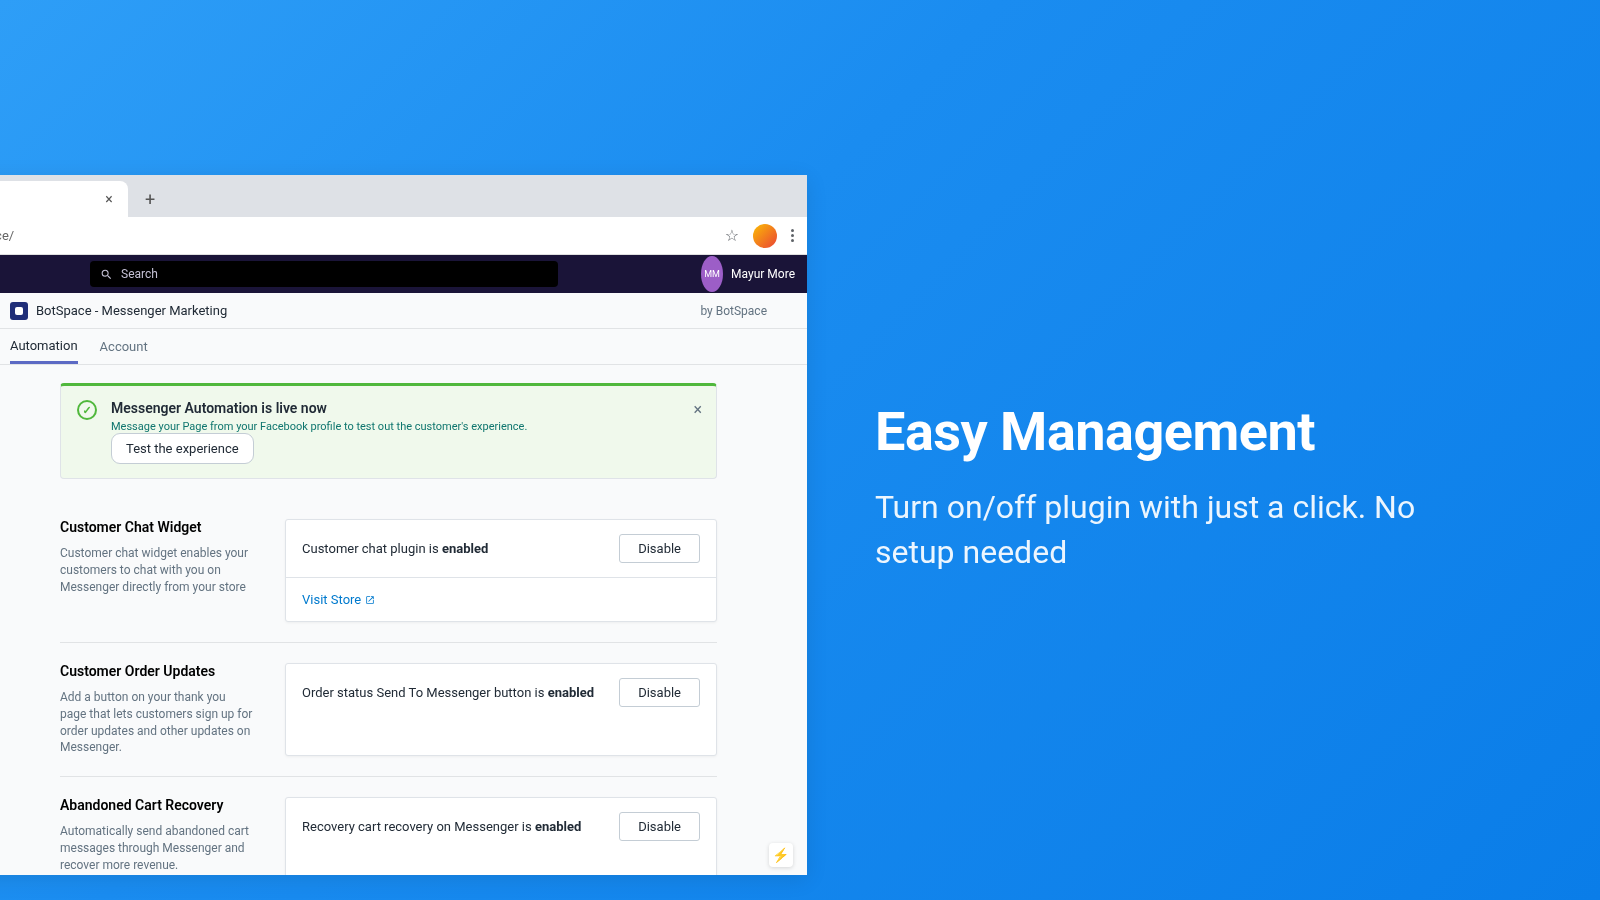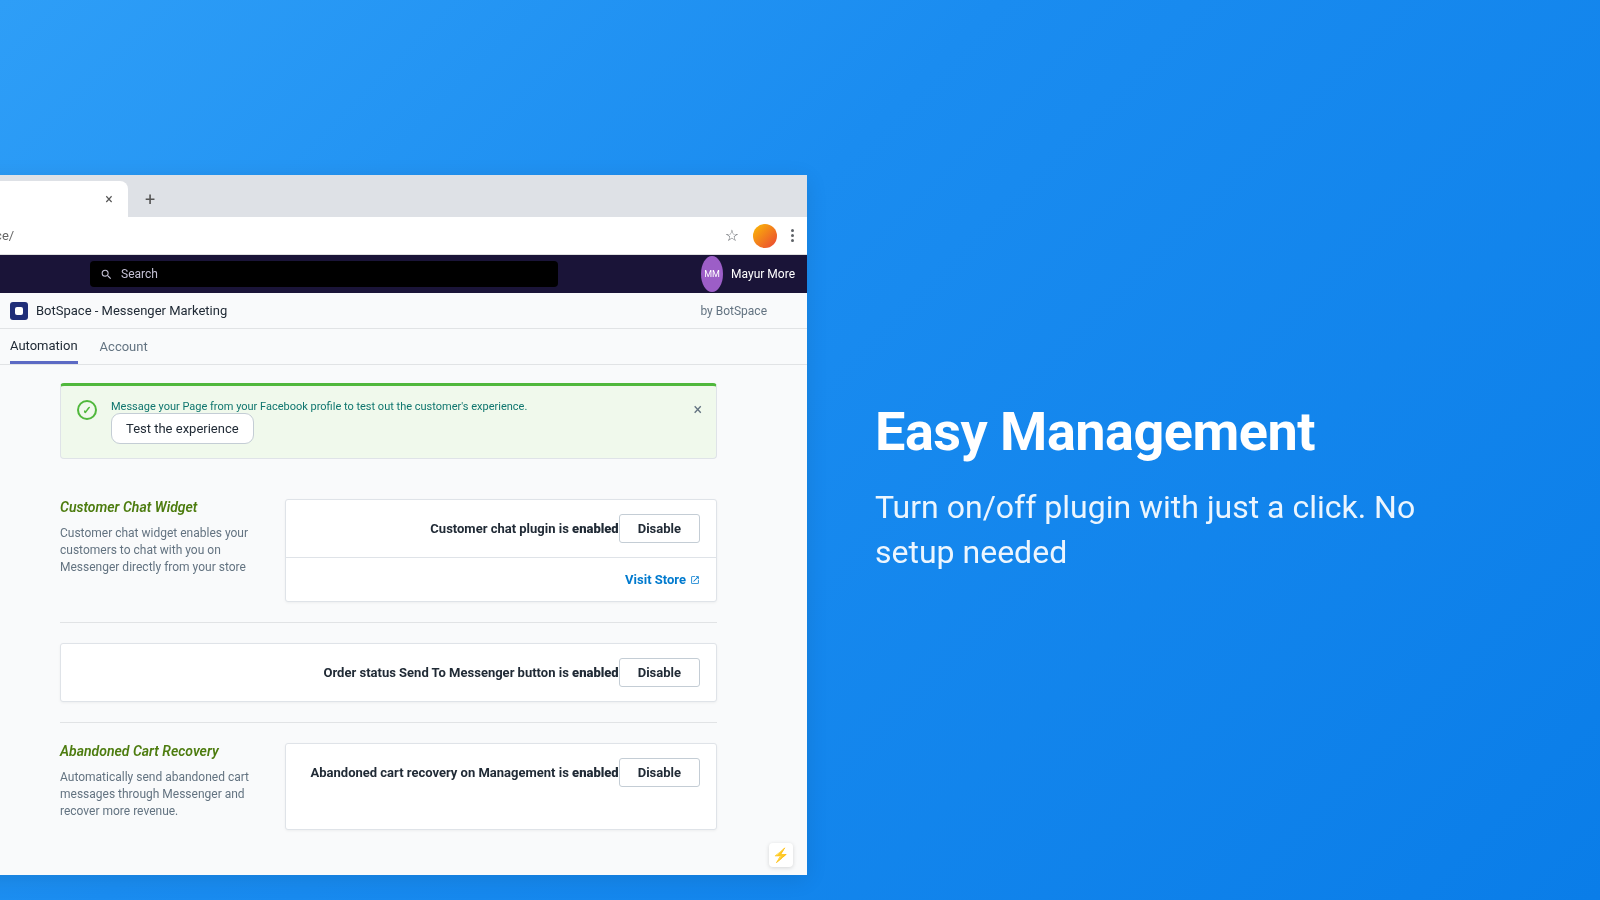--- a/index.html
+++ b/index.html
@@ -219,37 +219,36 @@
   display: flex;
   gap: 30px;
   padding: 20px 0;
   margin: 0 50px;
 }
 .section + .section { border-top: 1px solid #e1e3e5; }
 .section-left {
   width: 195px;
   flex-shrink: 0;
 }
-.section-title { font-size: 14px; font-weight: 600; color: #4d7c0f; margin-bottom: 10px; font-style: italic; }
+.section-title { font-size: 14px; font-weight: 600; color: #000000; margin-bottom: 10px; }
 .section-desc { font-size: 12px; color: #637381; line-height: 1.4; }
 .section-card {
   flex: 1;
   background: #fff;
   border: 1px solid #dfe3e8;
   border-radius: 3px;
   box-shadow: 0 1px 3px rgba(0,0,0,0.05);
 }
 .card-row {
   padding: 14px 16px;
   display: flex;
   align-items: center;
-  justify-content: flex-end;
+  justify-content: space-between;
   font-size: 13px;
   color: #212b36;
-  font-weight: bold;
 }
 .card-row + .card-row { border-top: 1px solid #dfe3e8; }
 .card-btn {
   padding: 6px 18px;
   background: #fff;
   border: 1px solid #c4cdd5;
   border-radius: 3px;
   font-size: 13px;
   color: #212b36;
   cursor: pointer;
@@ -343,20 +342,21 @@
     <div class="tab-item active">Automation</div>
     <div class="tab-item">Account</div>
   </div>
 
   <div class="content">
     <div class="banner">
       <div class="banner-close">×</div>
       <div class="banner-row">
         <span class="banner-icon"></span>
         <div class="banner-body">
+          <div class="banner-title">Messenger Automation is live now</div>
           <div class="banner-text">Message your Page from your Facebook profile to test out the customer's experience.</div>
           <span class="banner-btn">Test the experience</span>
         </div>
       </div>
     </div>
 
     <div class="section">
       <div class="section-left">
         <div class="section-title">Customer Chat Widget</div>
         <div class="section-desc">Customer chat widget enables your customers to chat with you on Messenger directly from your store</div>
@@ -371,36 +371,40 @@
             <span>Visit Store</span>
             <svg width="10" height="10" viewBox="0 0 24 24" fill="#007ace">
                 <path d="M19 19H5V5h7V3H5a2 2 0 00-2 2v14a2 2 0 002 2h14a2 2 0 002-2v-7h-2v7zM14 3v2h3.59l-9.83 9.83 1.41 1.41L19 6.41V10h2V3h-7z"></path>
               </svg>
           </a>
         </div>
       </div>
     </div>
 
     <div class="section">
+      <div class="section-left">
+        <div class="section-title">Customer Order Updates</div>
+        <div class="section-desc">Add a button on your thank you page that lets customers sign up for order updates and other updates on Messenger.</div>
+      </div>
       <div class="section-card">
         <div class="card-row">
           <span><span>Order status Send To Messenger button is </span><b>enabled</b></span>
           <span class="card-btn">Disable</span>
         </div>
       </div>
     </div>
 
     <div class="section">
       <div class="section-left">
         <div class="section-title">Abandoned Cart Recovery</div>
         <div class="section-desc">Automatically send abandoned cart messages through Messenger and recover more revenue.</div>
       </div>
       <div class="section-card">
         <div class="card-row">
-          <span><span>Abandoned cart recovery on Management is </span><b>enabled</b></span>
+          <span><span>Recovery cart recovery on Messenger is </span><b>enabled</b></span>
           <span class="card-btn">Disable</span>
         </div>
         <div class="card-col">
           
           
         </div>
       </div>
     </div>
   </div>
 

